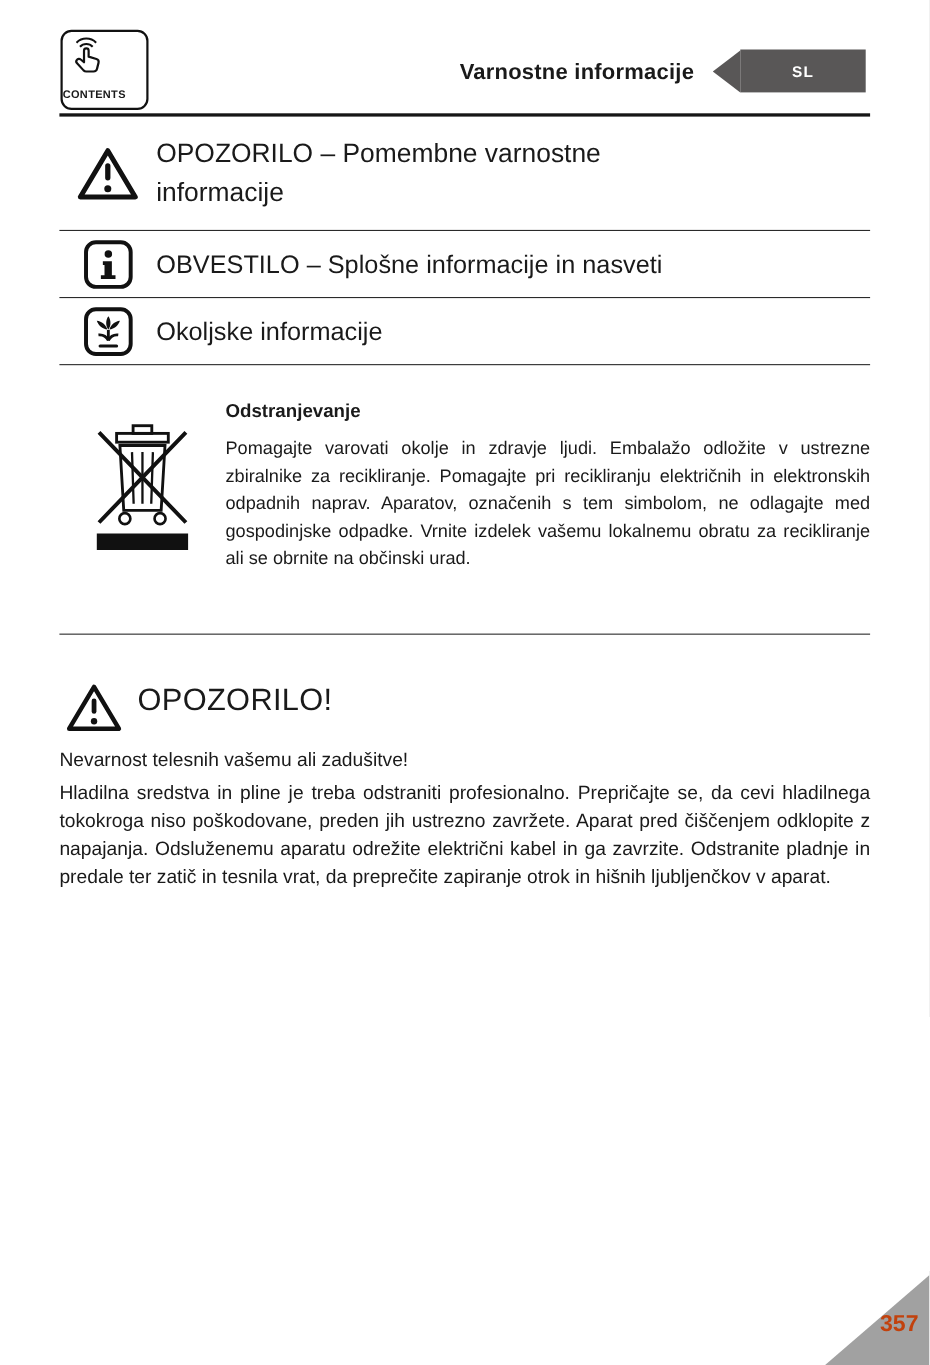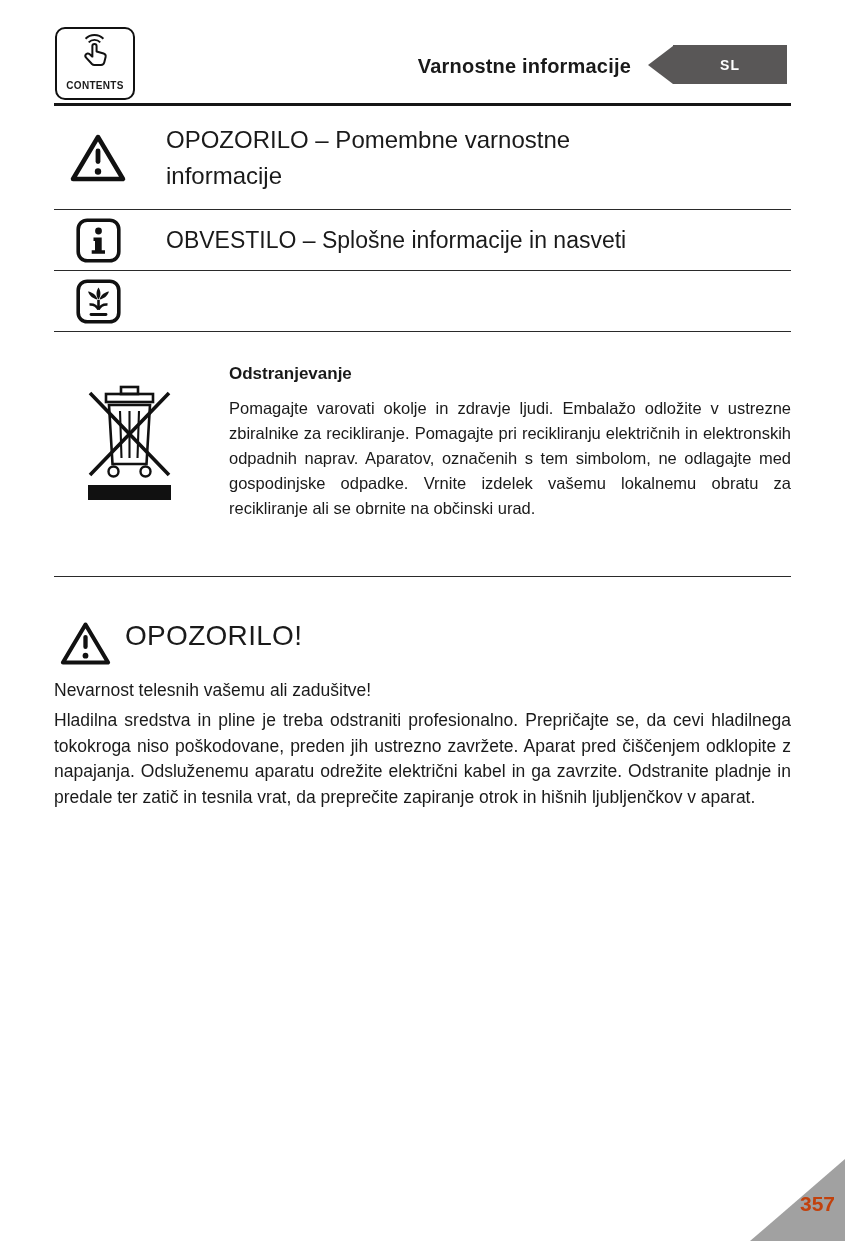--- a/index.html
+++ b/index.html
@@ -12,21 +12,21 @@
     background: #ffffff;
     color: #1a1a1a;
     overflow: hidden;
   }
 
   
   .contents-btn {
     position: absolute; left: 55px; top: 27px;
     width: 80px; height: 73px;
     border: 2.5px solid #111; border-radius: 10px;
-    display: flex; flex-direction: column; align-items: center; justify-content: flex-start;
+    display: flex; flex-direction: column; align-items: flex-start; justify-content: flex-start;
     padding-top: 4px;
     background: #fff; cursor: pointer;
   }
   .contents-btn .hand { width: 44px; height: 42px; }
   .contents-label { font-size: 10px; font-weight: 700; letter-spacing: .3px; margin-top: 1px; }
 
   .page-title {
     position: absolute; top: 55px; right: 214px;
     font-size: 20px; font-weight: 700; letter-spacing: .2px;
   }
@@ -43,21 +43,21 @@
     width: 114px; height: 39px;
     display: flex; align-items: center; justify-content: center;
     font-size: 14px; font-weight: 700; letter-spacing: 1px;
   }
 
   
   .symbol-table {
     position: absolute; top: 103px; left: 54px; width: 737px;
     border-top: 3px solid #161616;
   }
-  .row { display: flex; align-items: center; border-bottom: 1.5px solid #2a2a2a; gap: 24px; }
+  .row { display: flex; align-items: center; border-bottom: 1.5px solid #2a2a2a; }
   .row-1 { height: 104px; }
   .row-2 { height: 61px; }
   .row-3 { height: 61px; }
   .row-4 { align-items: flex-start; padding: 30px 0 55px; }
   .icon-col { width: 88px; flex-shrink: 0; display: flex; justify-content: center; }
   .icon-col-weee { width: 151px; flex-shrink: 0; display: flex; justify-content: center; padding-top: 20px; }
   .row-text-big { font-size: 24px; line-height: 36px; max-width: 500px; }
   .row-text-mid { font-size: 23px; }
   .disposal { flex: 1; }
   .disposal h3 { font-size: 17px; font-weight: 700; margin: 2px 0 12px; }
@@ -137,20 +137,21 @@
           <rect class="ln" x="2.2" y="2.2" width="40.6" height="40.6" rx="9" stroke-width="3.6"></rect>
           <path d="M22.5 8.5c2.6 3.6 2.6 8.6 0 12.2-2.6-3.6-2.6-8.6 0-12.2z" fill="#111"></path>
           <path d="M12 12.5c4.5.6 8.2 3.7 9.6 8-4.5-.6-8.2-3.7-9.6-8z" fill="#111"></path>
           <path d="M33 12.5c-4.5.6-8.2 3.7-9.6 8 4.5-.6 8.2-3.7 9.6-8z" fill="#111"></path>
           <path class="ln" d="M22.5 21 v9.5" stroke-width="2.6"></path>
           <path class="ln" d="M13.5 25.5c3.9-.4 7.3 1.7 9 5" stroke-width="2.6"></path>
           <path class="ln" d="M31.5 25.5c-3.9-.4-7.3 1.7-9 5" stroke-width="2.6"></path>
           <path class="ln" d="M15 35.5 h15" stroke-width="2.8" stroke-linecap="round"></path>
         </svg>
       </div>
+      <div class="row-text-mid">Okoljske informacije</div>
     </div>
 
     <div class="row row-4">
       <div class="icon-col-weee">
         <svg width="95" height="122" viewBox="0 0 95 122">
           <rect class="ln" x="39" y="5" width="17" height="7" stroke-width="2.6"></rect>
           <rect class="ln" x="24" y="12" width="47" height="8" stroke-width="2.6"></rect>
           <path class="ln" d="M27 23 h41 l-3.5 59 h-34 z" stroke-width="2.6"></path>
           <path class="ln" d="M38 29 l1.5 47 M47.5 29 v47 M57 29 l-1.5 47" stroke-width="2.1"></path>
           <circle class="ln" cx="31.5" cy="89.5" r="5" stroke-width="2.4"></circle>

